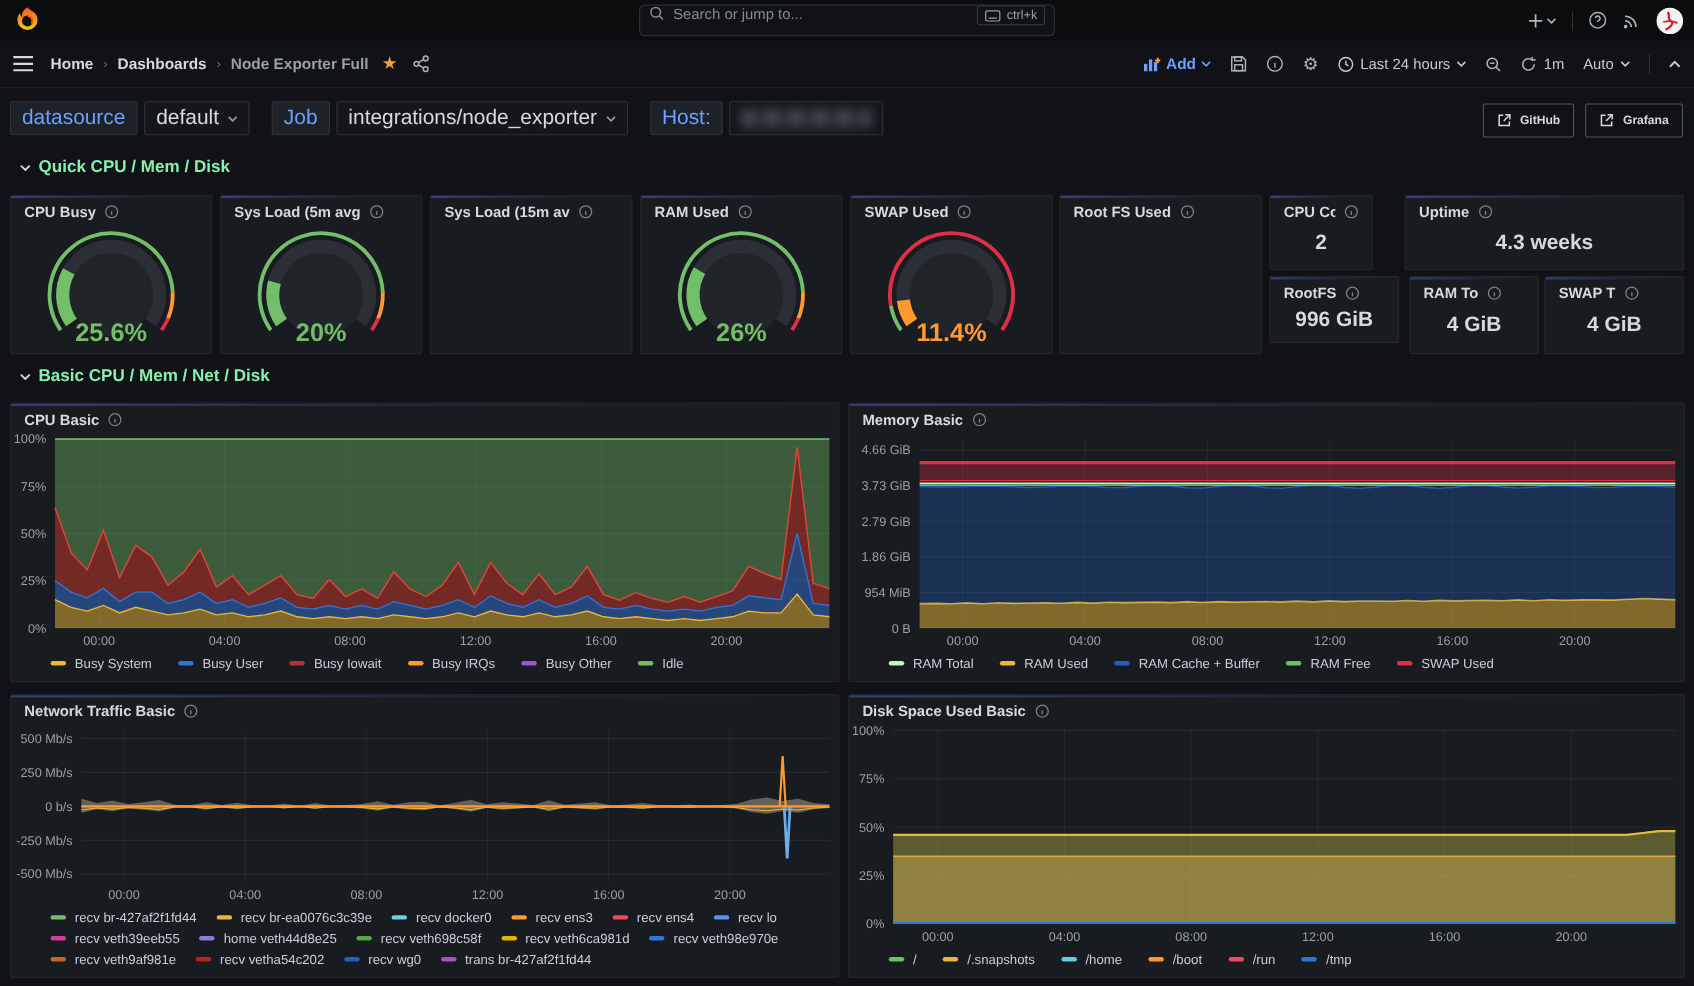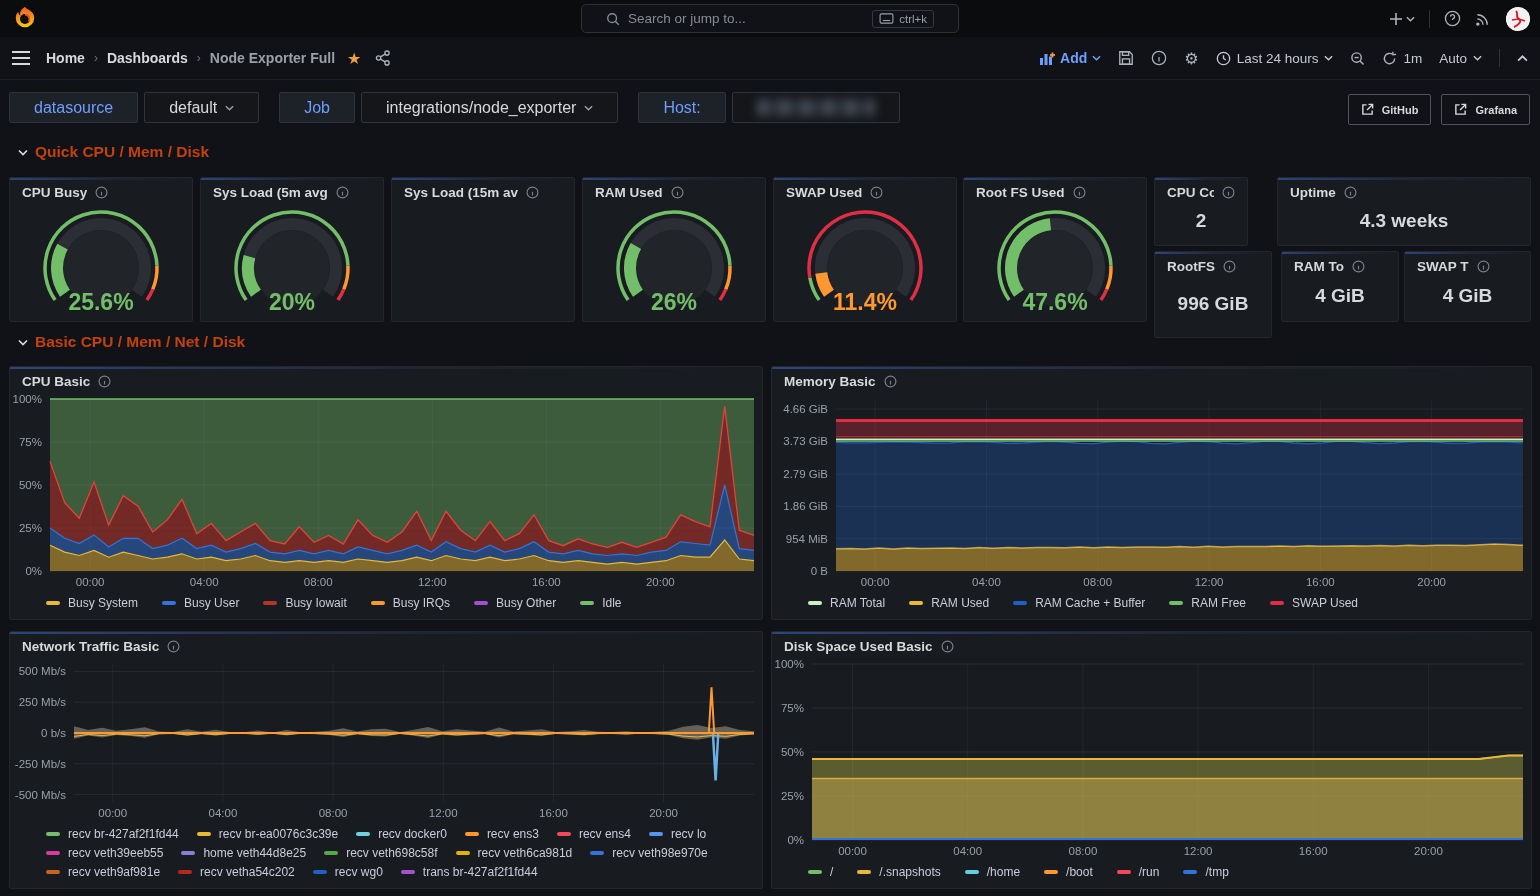--- a/index.html
+++ b/index.html
@@ -4,22 +4,22 @@
 <style>
   *{box-sizing:border-box;margin:0;padding:0;}
   html,body{width:1540px;height:896px;overflow:hidden;background:#111217;
     font-family:"Liberation Sans","DejaVu Sans",sans-serif;color:#ccccdc;}
   svg{display:block;}
   
   #topbar{position:absolute;left:0;top:0;width:1540px;height:37px;background:#0b0c0e;
     display:flex;align-items:center;}
   #logo{position:absolute;left:12px;top:5px;width:26px;height:26px;}
   #searchbox{position:absolute;left:50%;top:4px;transform:translateX(-50%);width:378px;height:29px;
-    background:#111217;border:1px solid #2e3238;border-radius:5px;display:flex;align-items:center;
-    padding:0 24px;gap:8px;cursor:text;}
+    background:#111217;border:1px solid #2e3238;border-radius:5px;display:flex;align-items:flex-start;
+    padding:0 8px;gap:8px;cursor:text;}
   #searchbox .ph{color:#878b93;font-size:13.5px;flex:1;white-space:nowrap;}
   .kbd{display:flex;align-items:center;gap:5px;border:1px solid #34383f;border-radius:3px;
     padding:2px 6px;color:#9aa0a8;font-size:11.5px;}
   #topbar-right{position:absolute;right:10px;top:0;height:37px;display:flex;align-items:center;gap:14px;}
   .tb-icon{color:#aeb3b9;display:flex;align-items:center;gap:3px;cursor:pointer;}
   .vdiv{width:1px;height:18px;background:#2e3136;}
   #avatar{width:24px;height:24px;border-radius:50%;background:#f4f4f4;overflow:hidden;cursor:pointer;}
   
   #subbar{position:absolute;left:0;top:37px;width:1540px;height:43px;background:#111217;
     border-bottom:1px solid #1d2023;display:flex;align-items:center;padding:0 12px;}
@@ -28,30 +28,30 @@
   .crumb.dim{color:#9aa0a6;}
   .crumb-sep{color:#6d7178;font-size:12px;}
   #star{color:#f2a03d;font-size:16px;margin-left:12px;cursor:pointer;}
   #share{margin-left:14px;cursor:pointer;}
   #subbar-right{margin-left:auto;display:flex;align-items:center;gap:17px;}
   .blue{color:#6e9fff;}
   #add-btn{display:flex;align-items:center;gap:5px;font-size:14px;font-weight:600;cursor:pointer;}
   .tool{display:flex;align-items:center;gap:6px;color:#c7cad0;font-size:13.5px;cursor:pointer;}
   
   #filters{position:absolute;left:9px;top:92px;display:flex;align-items:center;gap:6px;}
-  .fbox{height:31px;display:flex;align-items:center;padding:0 24px;font-size:16px;border-radius:2px;}
+  .fbox{height:31px;display:flex;align-items:center;padding:0 10px;font-size:19px;border-radius:2px;}
   .flabel{background:#1d2128;border:1px solid #2f333a;color:#6e9fff;cursor:pointer;}
   .fvalue{background:#14161a;border:1px solid #2f333a;color:#d8d9da;gap:8px;cursor:pointer;}
   .blurred{width:118px;height:17px;border-radius:2px;filter:blur(5px);
     background:repeating-linear-gradient(90deg,#444a55 0 11px,#2b2f37 11px 22px);}
   #ext-links{position:absolute;right:10px;top:94px;display:flex;gap:10px;}
   .ext-btn{height:31px;display:flex;align-items:center;gap:8px;padding:0 12px;border:1px solid #50545b;
     border-radius:2px;color:#d8d9da;font-size:11px;font-weight:600;cursor:pointer;background:#111217;}
   
-  .section-head{position:absolute;display:flex;align-items:center;gap:7px;color:#c2410c;
+  .section-head{position:absolute;display:flex;align-items:center;gap:7px;color:#86efac;
     font-size:15.5px;font-weight:700;cursor:pointer;}
   
   .panel{position:absolute;background:#181b1f;border:1px solid #24262b;border-radius:2px;
     display:flex;flex-direction:column;overflow:hidden;}
   .panel::before{content:'';position:absolute;top:0;left:0;right:0;height:2px;
     background:linear-gradient(90deg,rgba(61,113,217,.5),rgba(61,113,217,.12) 55%,rgba(61,113,217,0));}
   .panel-head{display:flex;align-items:center;gap:8px;padding:7px 12px 2px;flex:0 0 auto;min-width:0;}
   .panel-title{font-size:13.5px;font-weight:600;color:#d8d9da;white-space:nowrap;overflow:hidden;cursor:pointer;}
   .info-ic{flex:0 0 auto;color:#7c8087;display:flex;}
   
@@ -396,31 +396,20 @@
   <div class="panel-head">
       <span class="panel-title">Root FS Used</span>
     <span class="info-ic">
         <svg width="13" height="13" viewBox="0 0 18 18" fill="none" stroke="#7c8087" stroke-width="1.6">
           <circle cx="9" cy="9" r="7.5"></circle>
           <line x1="9" y1="8" x2="9" y2="13"></line>
           <line x1="9" y1="5" x2="9" y2="5.01" stroke-width="2.2"></line>
         </svg>
       </span>
     </div>
-  <div class="gauge-body">
-      <svg viewBox="0 0 160 104" width="160" height="104">
-        <circle cx="80" cy="58" r="38" fill="#212429"></circle>
-        <path d="M43.96 83.24 A44 44 0 1 1 116.04 83.24" stroke="#2b2f35" stroke-width="12" fill="none"></path>
-        <path d="M43.96 83.24 A44 44 0 0 1 75.40 14.24" stroke="#73bf69" stroke-width="12" fill="none"></path>
-        <path d="M34.13 90.12 A56 56 0 1 1 135.95 55.56" stroke="#73bf69" stroke-width="3.5" fill="none"></path>
-        <path d="M135.95 55.56 A56 56 0 0 1 131.74 79.43" stroke="#ff9830" stroke-width="3.5" fill="none"></path>
-        <path d="M131.74 79.43 A56 56 0 0 1 125.87 90.12" stroke="#e02f44" stroke-width="3.5" fill="none"></path>
-      </svg>
-      <div class="gauge-value" style="color: rgb(115, 191, 105);">47.6%</div>
-    </div>
 </div>
 
 <div class="panel" style="left:1154px;top:177px;width:94px;height:69px;justify-content:center;">
   <div class="panel-head">
       <span class="panel-title">CPU Co</span>
     <span class="info-ic">
         <svg width="13" height="13" viewBox="0 0 18 18" fill="none" stroke="#7c8087" stroke-width="1.6">
           <circle cx="9" cy="9" r="7.5"></circle>
           <line x1="9" y1="8" x2="9" y2="13"></line>
           <line x1="9" y1="5" x2="9" y2="5.01" stroke-width="2.2"></line>
@@ -435,21 +424,21 @@
     <span class="info-ic">
         <svg width="13" height="13" viewBox="0 0 18 18" fill="none" stroke="#7c8087" stroke-width="1.6">
           <circle cx="9" cy="9" r="7.5"></circle>
           <line x1="9" y1="8" x2="9" y2="13"></line>
           <line x1="9" y1="5" x2="9" y2="5.01" stroke-width="2.2"></line>
         </svg>
       </span>
     </div>
   <div class="stat-body">4.3 weeks</div>
 </div>
-<div class="panel" style="left:1154px;top:251px;width:118px;height:87px;">
+<div class="panel" style="left:1154px;top:251px;width:118px;height:61px;">
   <div class="panel-head">
       <span class="panel-title">RootFS</span>
     <span class="info-ic">
         <svg width="13" height="13" viewBox="0 0 18 18" fill="none" stroke="#7c8087" stroke-width="1.6">
           <circle cx="9" cy="9" r="7.5"></circle>
           <line x1="9" y1="8" x2="9" y2="13"></line>
           <line x1="9" y1="5" x2="9" y2="5.01" stroke-width="2.2"></line>
         </svg>
       </span>
     </div>

